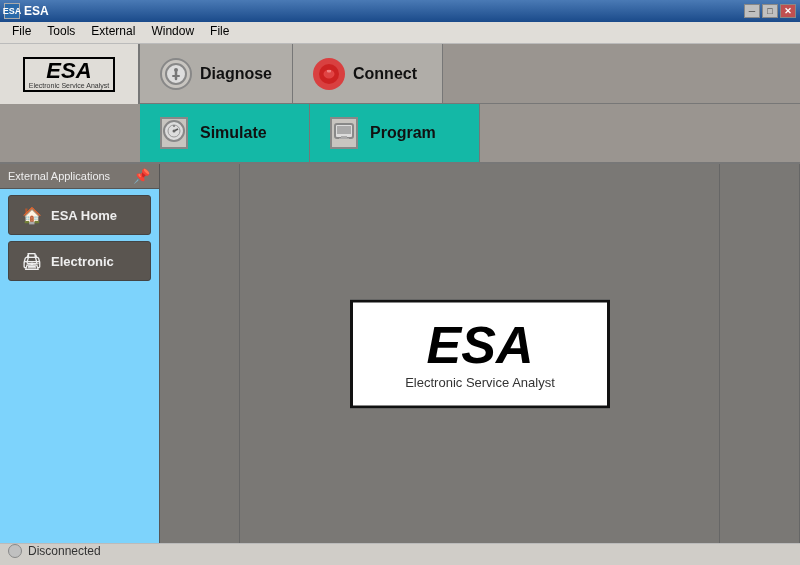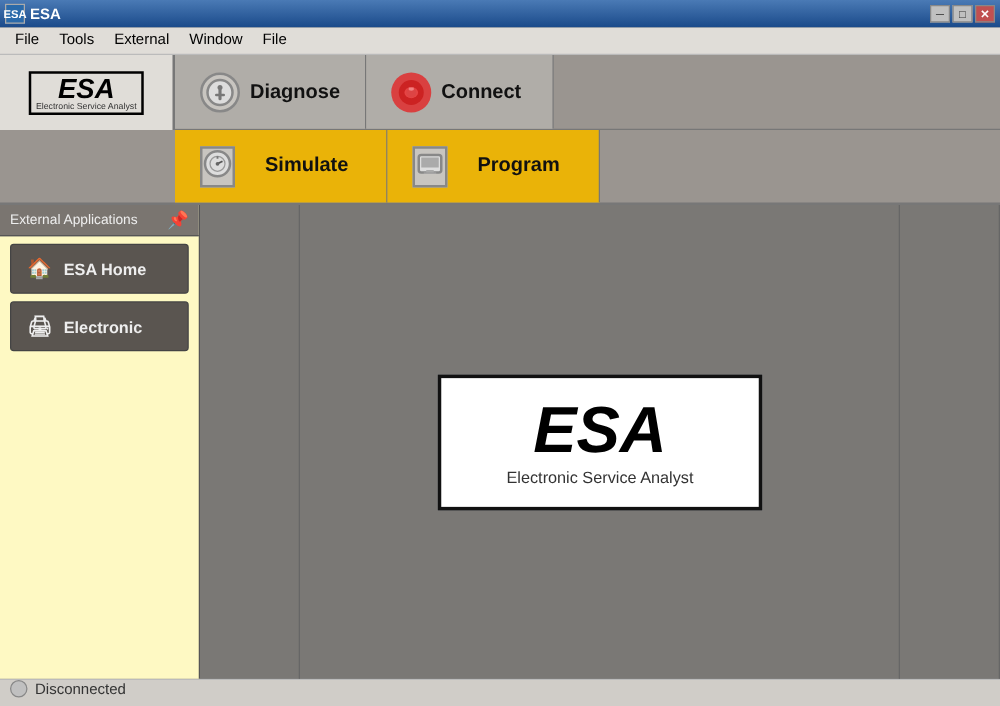--- a/index.html
+++ b/index.html
@@ -153,43 +153,43 @@
     }
     .connect-icon { background: #d94040; color: white; }
     .diagnose-icon { background: #c8c5c0; color: #555; border: 2px solid #888; }
     .monitor-icon { background: #c8c5c0; color: #555; border: 2px solid #888; }
     .simulate-icon { background: #c8c5c0; color: #555; border: 2px solid #888; }
     .program-icon { background: #c8c5c0; color: #555; border: 2px solid #888; }
 
     .toolbar-btn2 {
       display: flex;
       align-items: center;
-      gap: 24px;
+      gap: 12px;
       padding: 4px 20px;
       cursor: pointer;
       border-right: 1px solid #777;
-      background: #eab308;
+      background: #14b8a6;
       min-width: 170px;
       font-size: 16px;
       font-weight: bold;
       color: #111;
       height: 58px;
     }
 
     
     #main-content {
       display: flex;
       height: calc(565px - 22px - 22px - 120px - 22px);
       
     }
 
     
     #sidebar {
       width: 160px;
-      background: #fef9c3;
+      background: #7dd3fc;
       border-right: 1px solid #555;
       flex-shrink: 0;
     }
     #sidebar-header {
       background: #7a7570;
       padding: 4px 8px;
       font-size: 11px;
       color: #eee;
       display: flex;
       justify-content: space-between;

